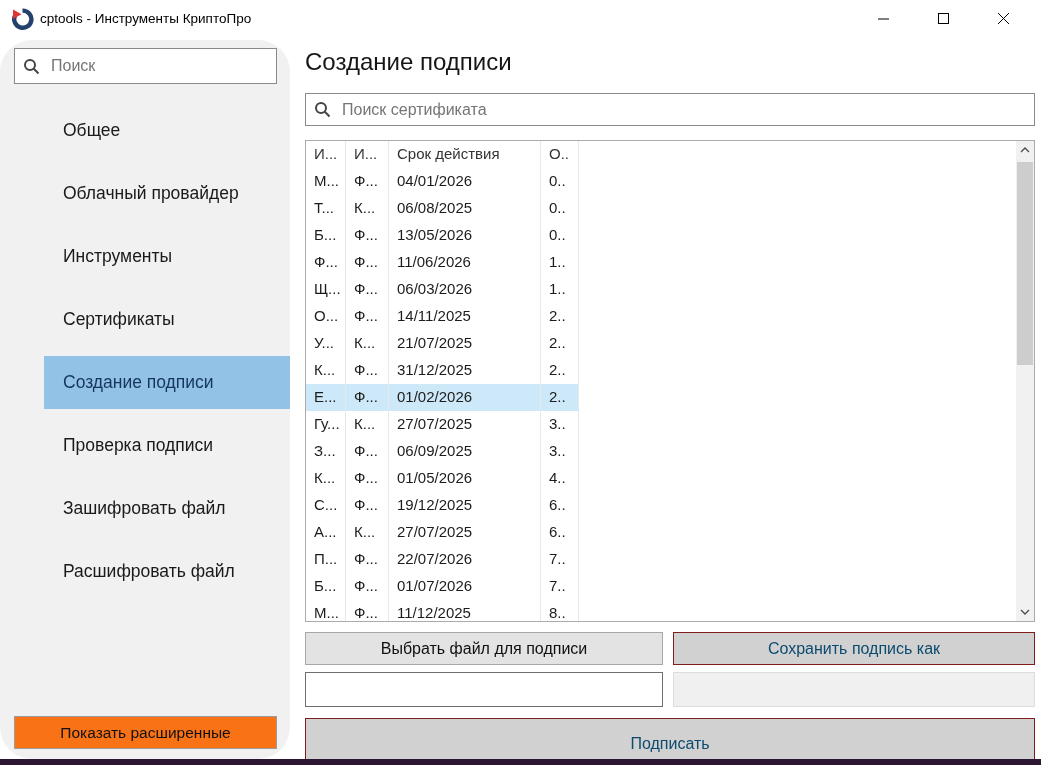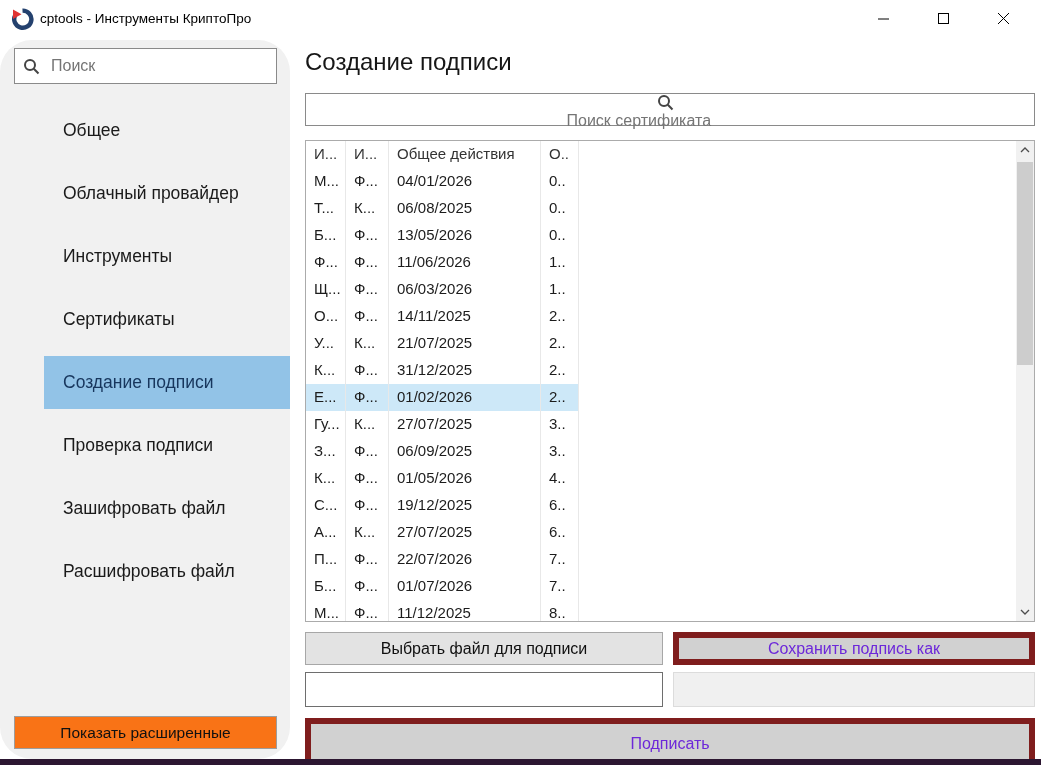--- a/index.html
+++ b/index.html
@@ -38,21 +38,21 @@
     position:absolute; left:14px; bottom:10px; width:263px; height:33px;
     background:#f97316; border:1px solid #9d9d9d; font-family:"Liberation Sans",sans-serif;
     font-size:15.5px; color:#111; cursor:pointer;
   }
 
   
   .main { position:absolute; left:290px; top:40px; right:0; bottom:6px; background:#fff; }
   .main-title { position:absolute; left:15px; top:8px; font-size:24px; font-weight:400; color:#161616; }
   .cert-search {
     position:absolute; left:15px; top:53px; width:730px; height:33px;
-    background:#fff; border:1px solid #8a8a8a; display:flex; align-items:center; padding:0 8px;flex-direction:column;
+    background:#fff; border:1px solid #8a8a8a; display:flex; align-items:center; padding:0 8px;
   }
   .cert-search svg { flex:0 0 auto; margin-right:9px; }
   .cert-search input {
     flex:1; border:none; outline:none; font-family:"Liberation Sans",sans-serif;
     font-size:16px; color:#1a1a1a; background:transparent; min-width:0;
   }
   .cert-search input::placeholder { color:#757575; }
 
   
   .cert-table {
@@ -72,21 +72,21 @@
   .vscroll { position:absolute; right:0; top:0; bottom:0; width:18px; background:#f1f1f1; }
   .scroll-btn { position:absolute; left:0; width:18px; height:18px; display:flex; align-items:center; justify-content:center; }
   .scroll-up { top:0; } .scroll-down { bottom:0; }
   .scroll-thumb { position:absolute; left:1px; top:21px; width:16px; height:203px; background:#cdcdcd; }
 
   
   .btn {
     position:absolute; height:33px; font-family:Liberation Sans, sans-serif;
     font-size:16px; border:1px solid #a7a7a7; background:#e3e3e3; color:#101010; cursor:pointer;
   }
-  .btn:disabled { background:#d1d1d1; border-color:#cicic1; border:6px solid #7f1d1d; color:#6d28d9; cursor:default; }
+  .btn:disabled { background:#d1d1d1; border-color:#cicic1; border:1px solid #7f1d1d; color:#0c4a6e; cursor:default; }
   .choose-file { left:15px; top:592px; width:358px; }
   .save-as { left:383px; top:592px; width:362px; }
   .path-input {
     position:absolute; left:15px; top:632px; width:358px; height:35px;
     border:1px solid #6e6e6e; background:#fff; padding:0 6px; font-size:15px;
     font-family:"Liberation Sans",sans-serif; outline:none;
   }
   .sig-output {
     position:absolute; left:383px; top:632px; width:362px; height:35px;
     border:1px solid #dcdcdc; background:#f0f0f0; padding:0 6px; font-size:15px;
@@ -155,21 +155,21 @@
       <circle cx="7" cy="7" r="5" fill="none" stroke="#444" stroke-width="2"></circle>
       <line x1="10.8" y1="10.8" x2="15.5" y2="15.5" stroke="#444" stroke-width="2"></line>
     </svg>
     <input type="text" placeholder="Поиск сертификата" style="">
   </div>
 
   <div class="cert-table">
     <div class="thead trow">
         <div class="tcell">И...</div>
         <div class="tcell">И...</div>
-        <div class="tcell">Общее действия</div>
+        <div class="tcell">Срок действия</div>
         <div class="tcell">О..</div>
       </div>
     <div class="tbody">
         <div class="trow">
           <div class="tcell">М...</div>
           <div class="tcell">Ф...</div>
           <div class="tcell">04/01/2026</div>
           <div class="tcell">0..</div>
         </div>
         <div class="trow">

